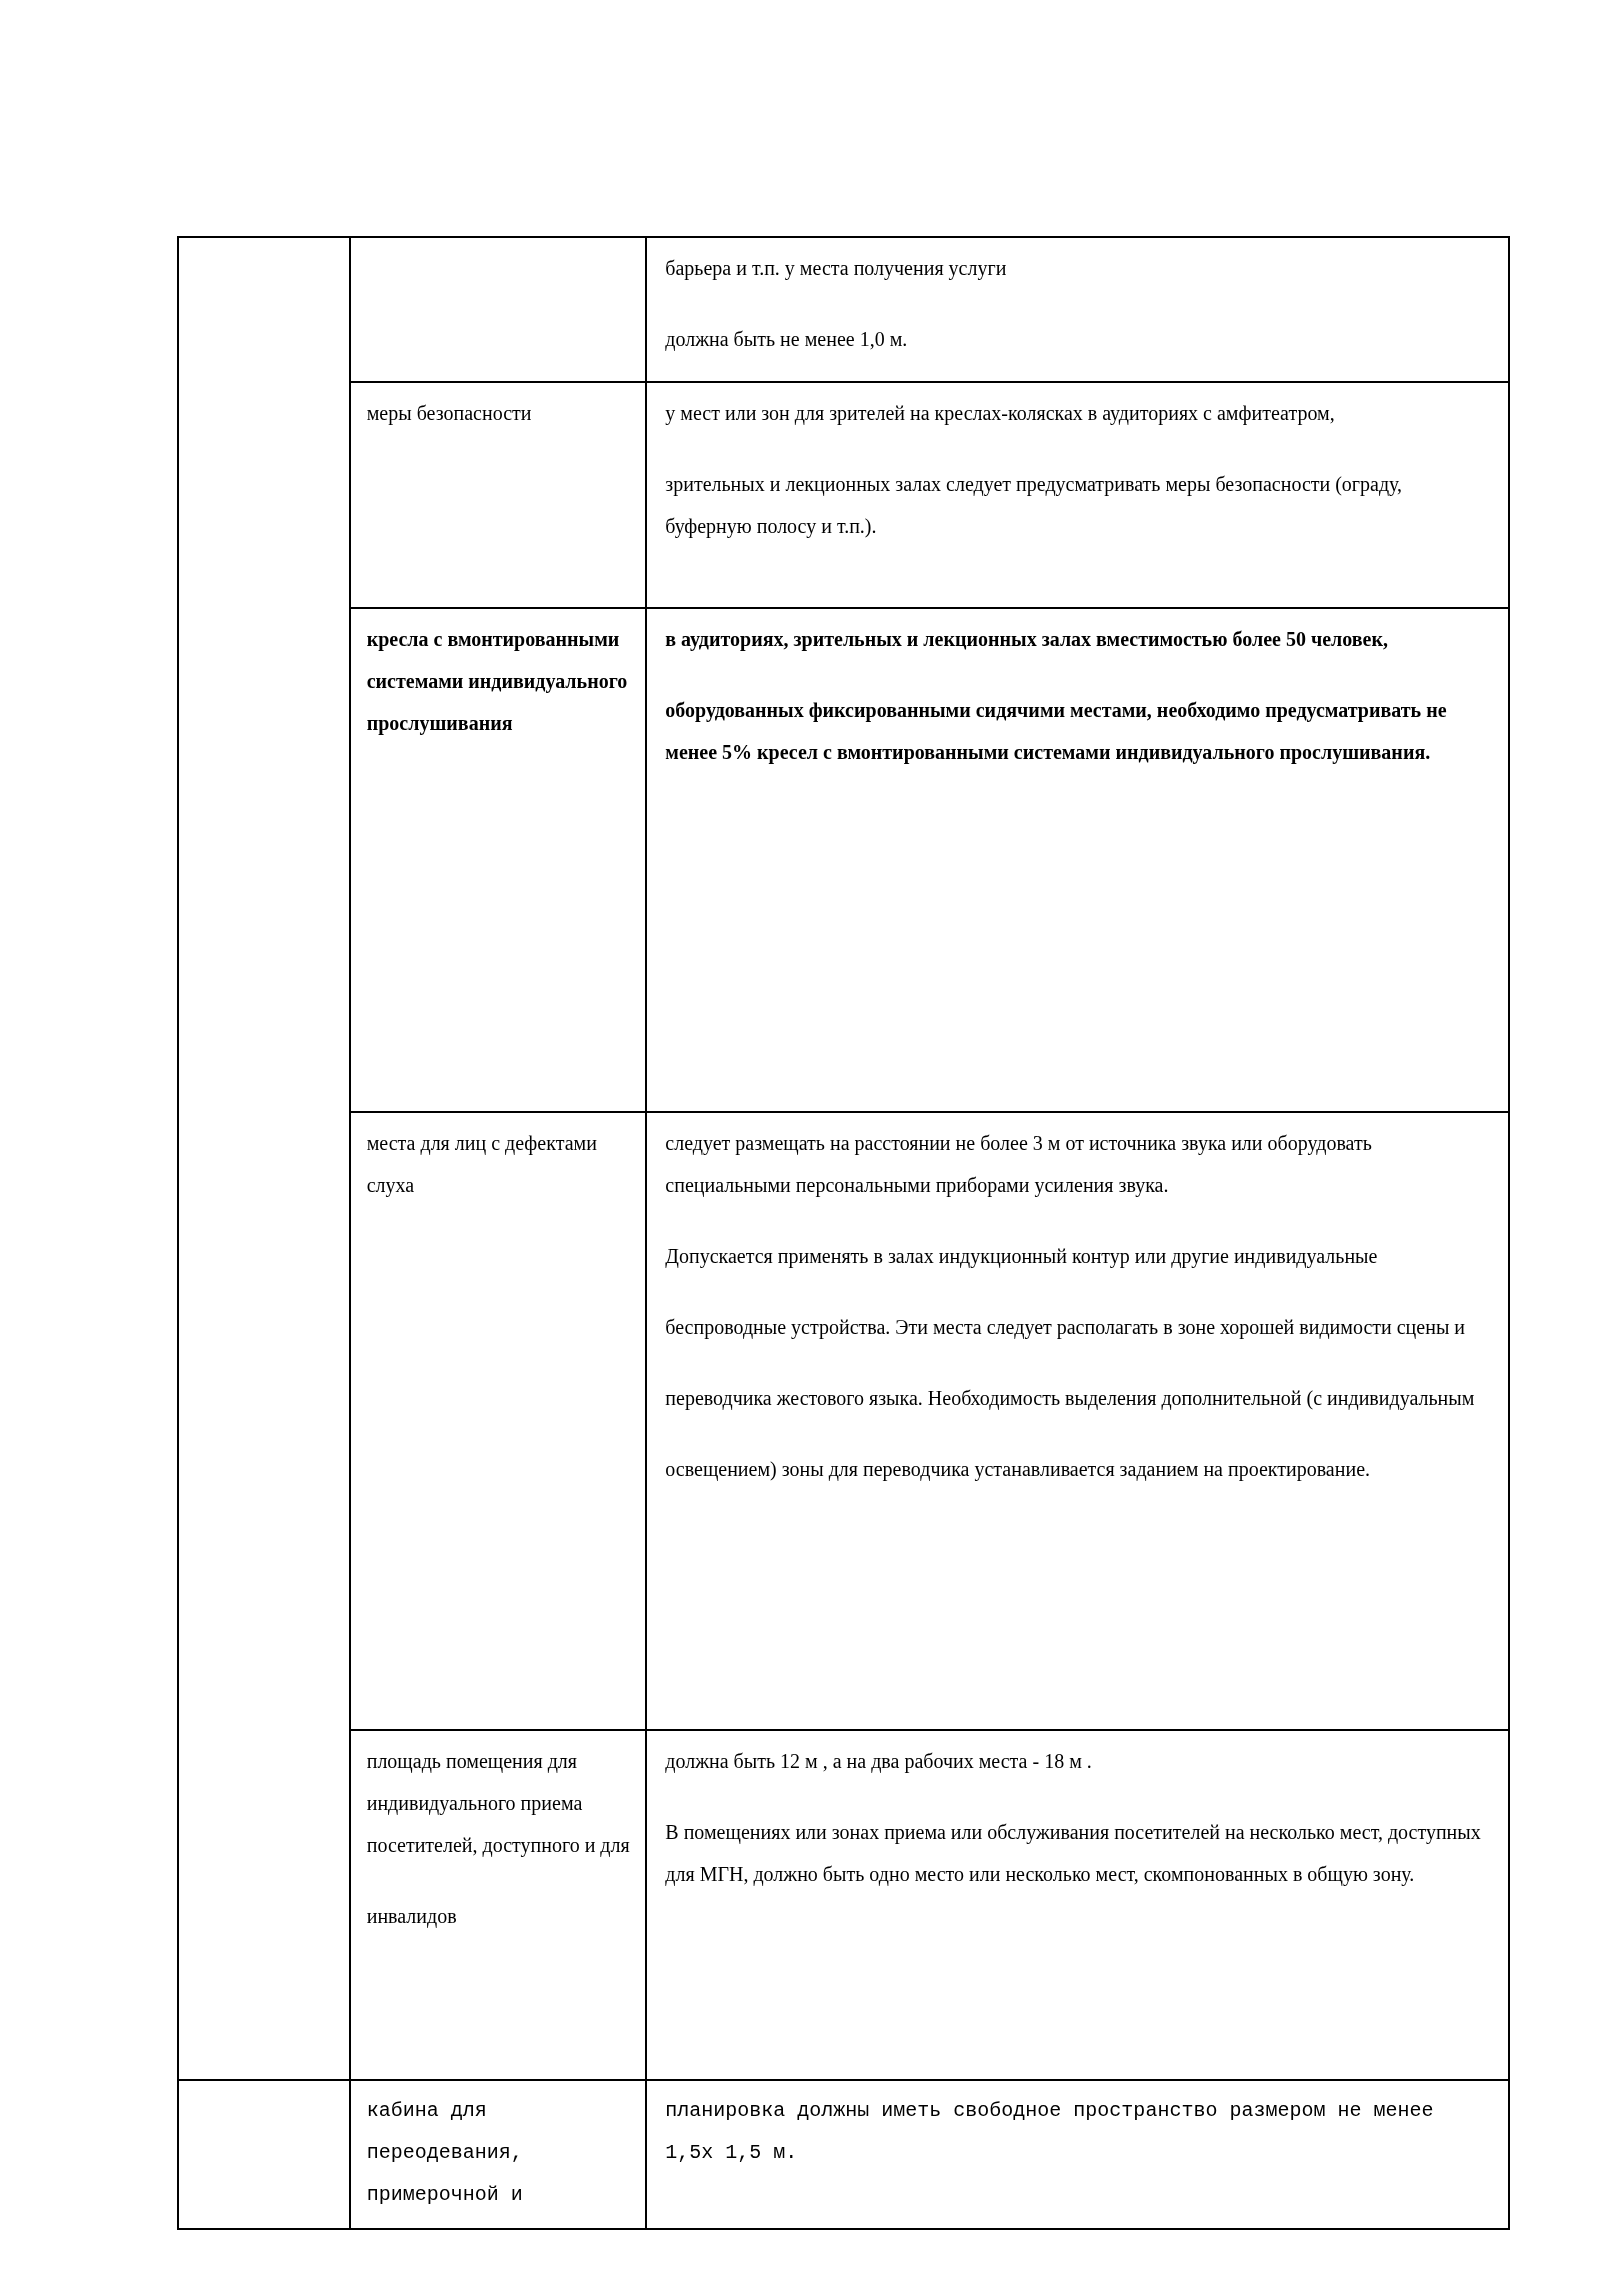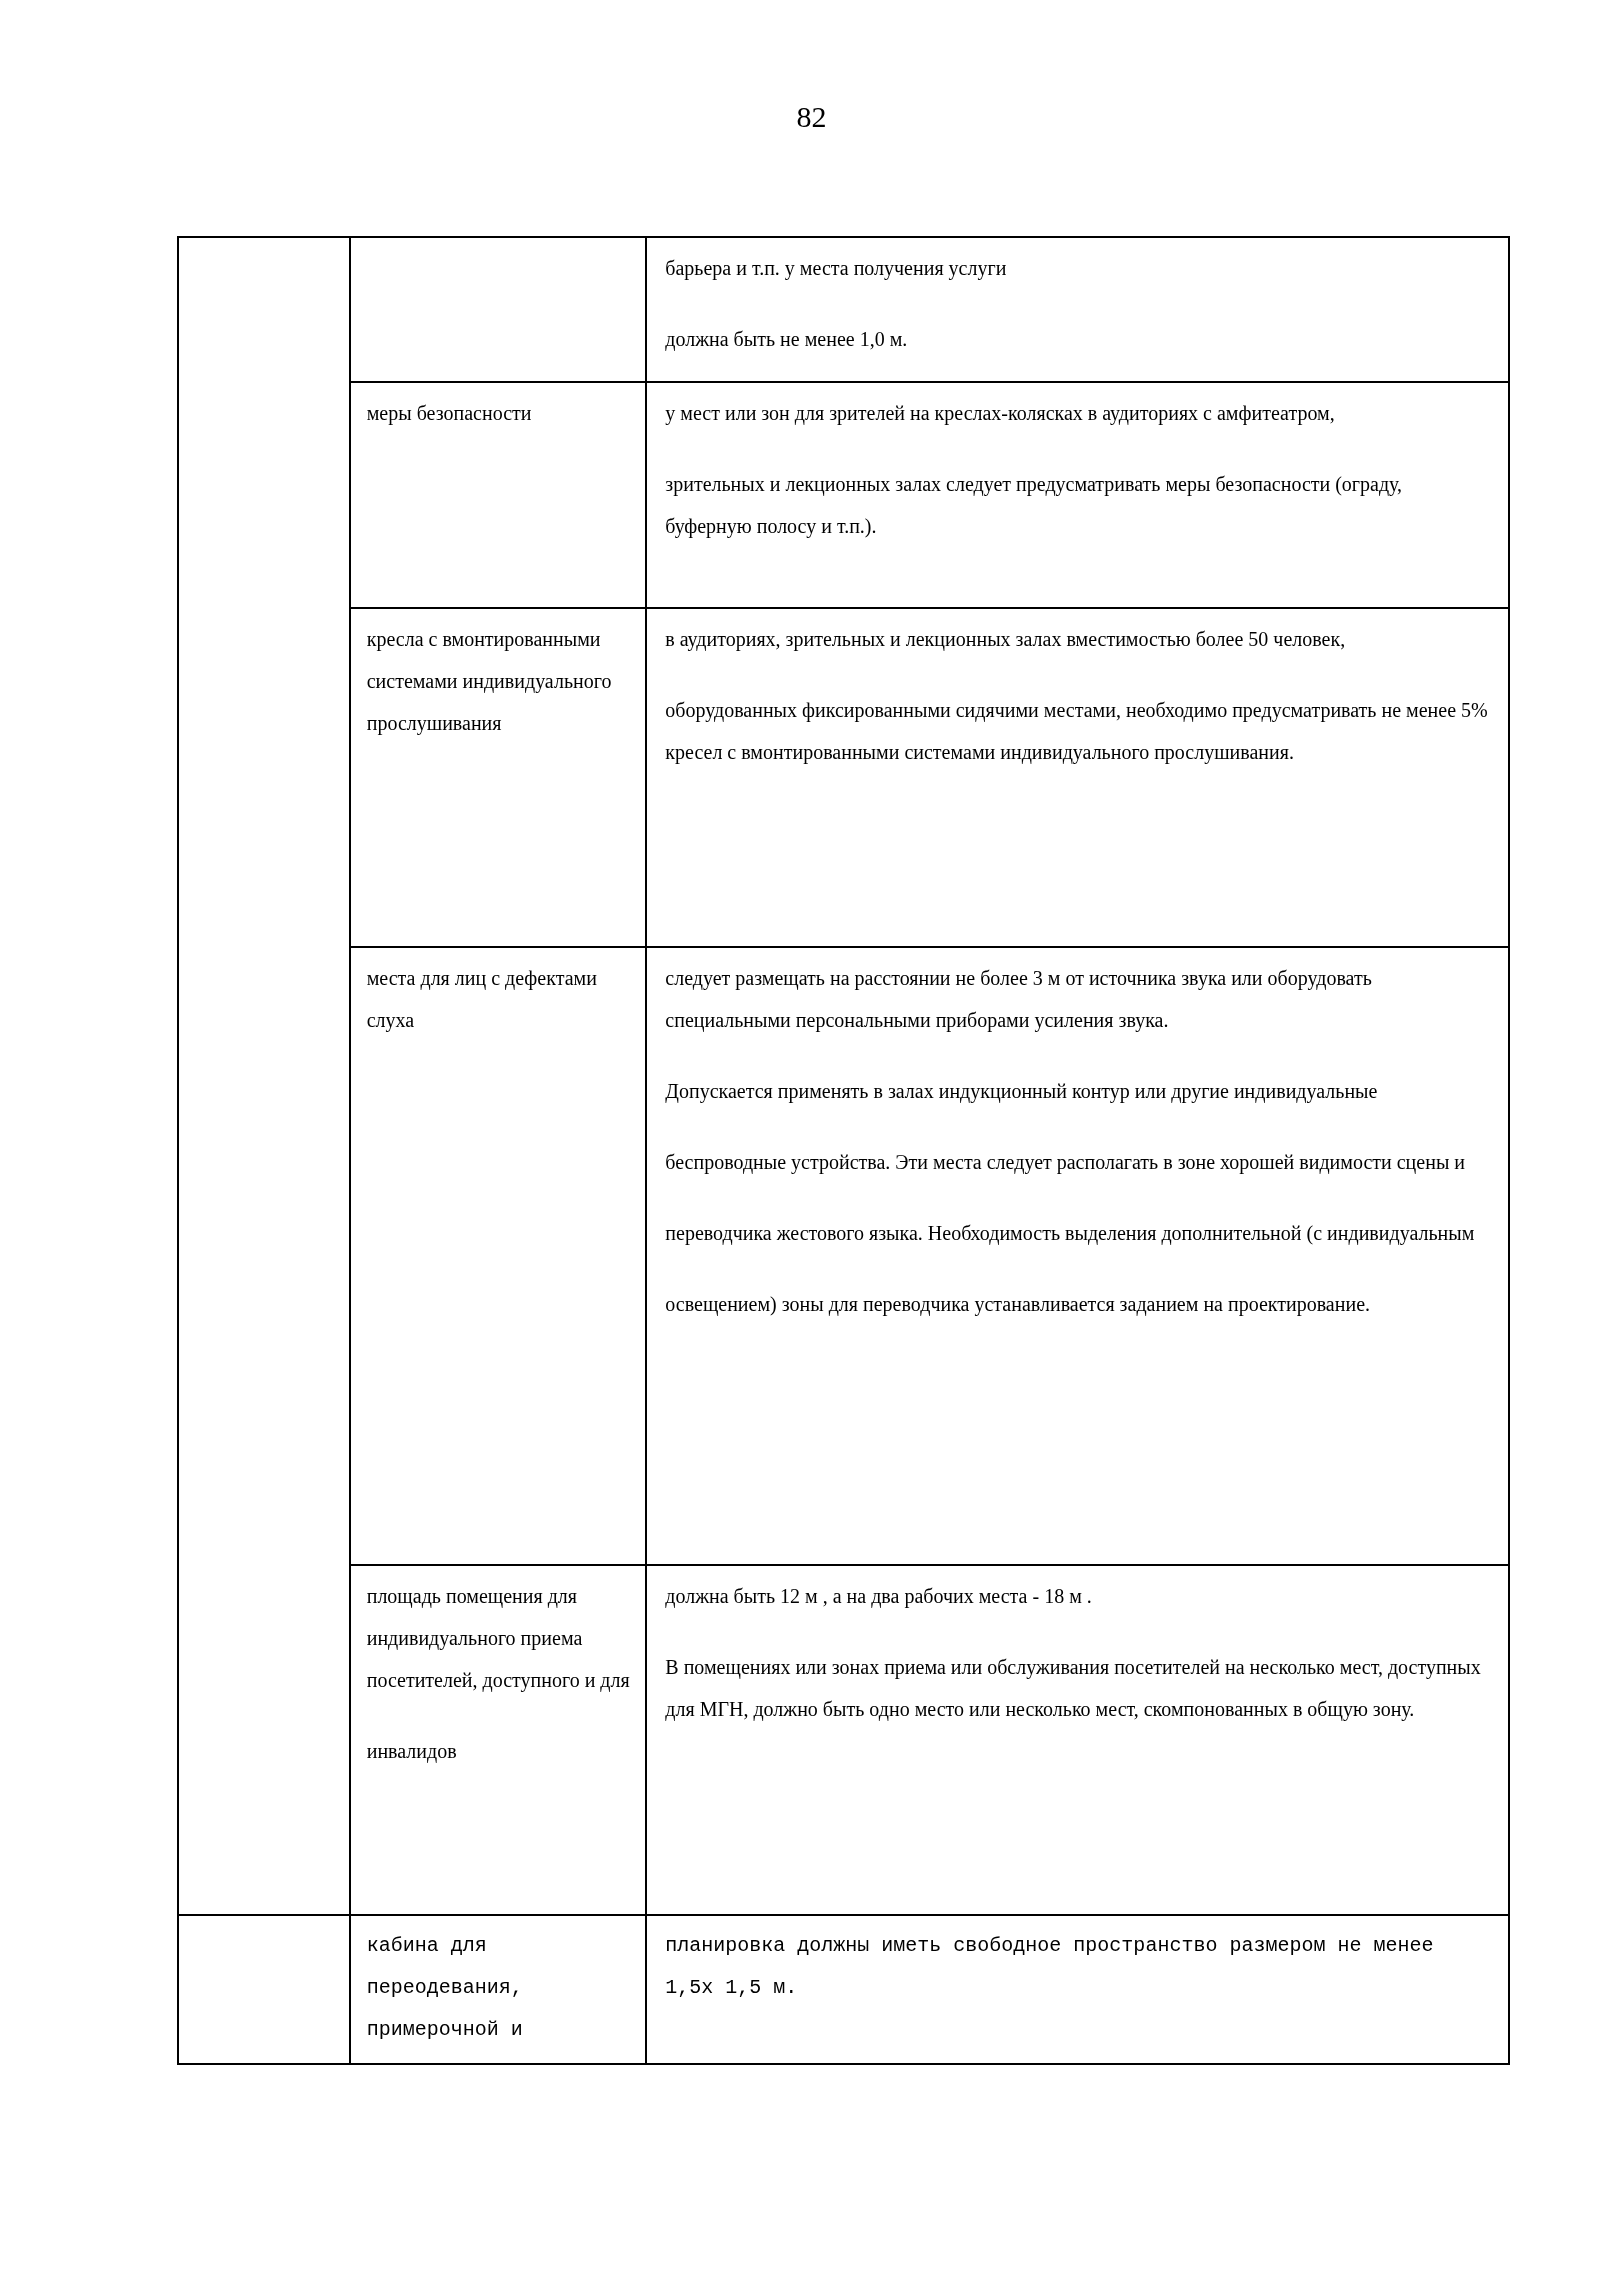--- a/index.html
+++ b/index.html
@@ -36,38 +36,37 @@
     border: 2px solid #000000;
     vertical-align: top;
     font-size: 20px;
     line-height: 42px;
   }
   td.c1 { width: 172px; }
   td.c2 { width: 296px; padding: 9.2px 11.8px 11.8px 15.7px; border-radius: 8px; }
   td.c3 { width: 863px; padding: 9.2px 19.6px 11.8px 18.3px; }
   tr.r1 { height: 145px; }
   tr.r2 { height: 226px; }
-  tr.r3 { height: 339px; }
+  tr.r3 { height: 504px; font-weight: bold; }
   tr.r4 { height: 618px; }
   tr.r5 { height: 350px; }
   tr.r6 { height: 143px; font-family: Liberation Mono, monospace; }
   td p {
     margin: 0 0 29px 0;
     text-align: left;
   }
   td p:last-child {
     margin-bottom: 0;
   }
 </style>
 </head>
 <body>
 
 <div class="page">
 
-  <div class="page-number">82</div>
 
   <table class="doc-table">
     <colgroup>
       <col style="width:172px">
       <col style="width:296px">
       <col style="width:863px">
     </colgroup>
     <tbody>
 
       <tr class="r1">

